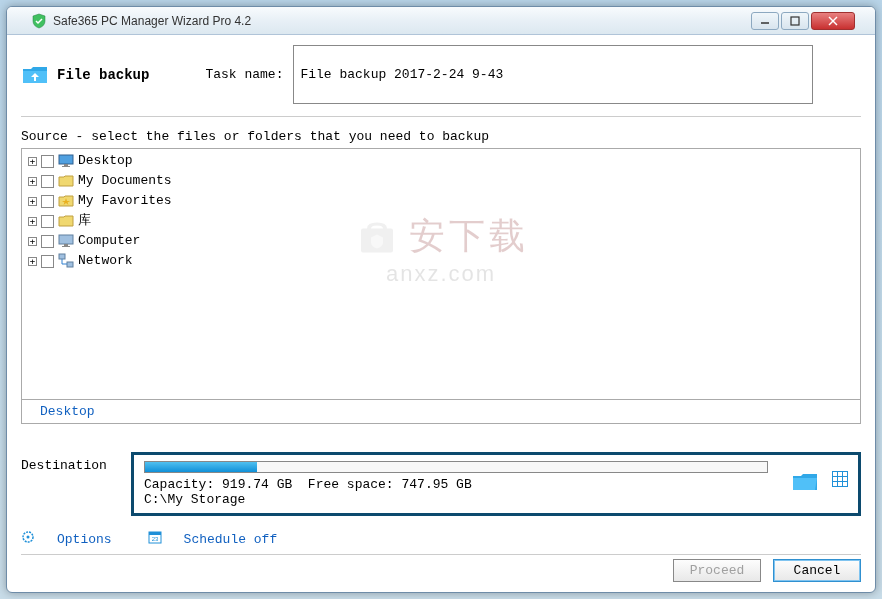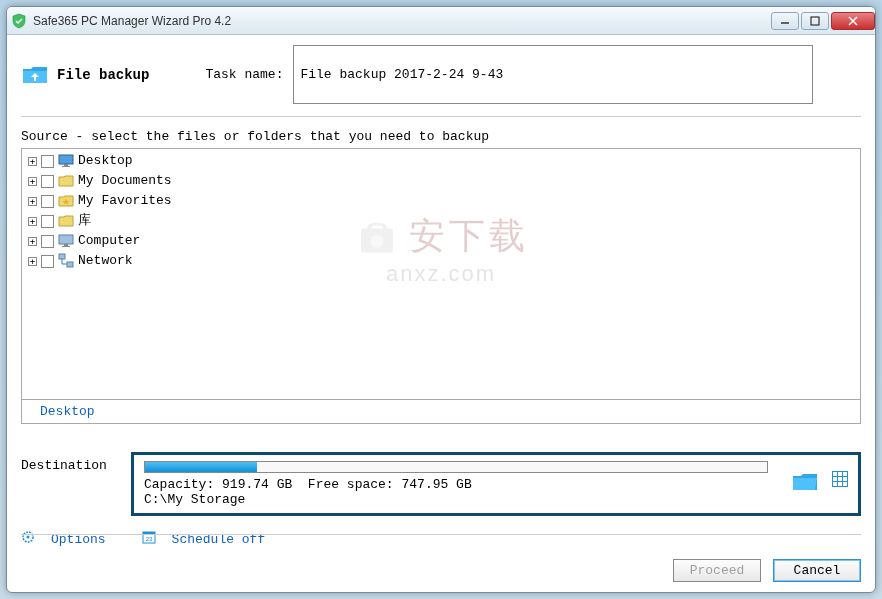--- a/index.html
+++ b/index.html
@@ -21,21 +21,21 @@
   border-radius: 6px;
   box-shadow: 0 0 8px rgba(0,0,0,0.3);
   overflow: hidden;
 }
 .titlebar {
   height: 28px;
   background: linear-gradient(to bottom, #f8fbfd 0%, #e8f0f6 50%, #dce8f0 100%);
   border-bottom: 1px solid #b0c4d8;
   display: flex;
   align-items: center;
-  padding: 0 0;
+  padding: 0 20px;
   justify-content: space-between;
 }
 .titlebar-icon {
   width: 16px;
   height: 16px;
   margin: 0 6px 0 4px;
 }
 .titlebar-text {
   font-family: "Segoe UI", Tahoma, sans-serif;
   font-size: 12px;
@@ -223,32 +223,32 @@
 .bottom-row {
   display: flex;
   align-items: center;
   margin-top: 14px;
   gap: 36px;
   padding-left: 0;
 }
 .options-link, .schedule-link {
   display: flex;
   align-items: center;
-  gap: 16px;
+  gap: 22px;
   font-size: 13px;
   color: #1060c0;
   cursor: pointer;
 }
 .footer {
   position: absolute;
   bottom: 10px;
   right: 14px;
   left: 14px;
   border-top: 1px solid #ccc;
-  padding-top: 24px;
+  padding-top: 4px;
   display: flex;
   justify-content: flex-end;
   gap: 12px;
 }
 .action-btn {
   font-family: "Courier New", monospace;
   font-size: 13px;
   padding: 3px 0;
   width: 88px;
   border: 1px solid #888;

